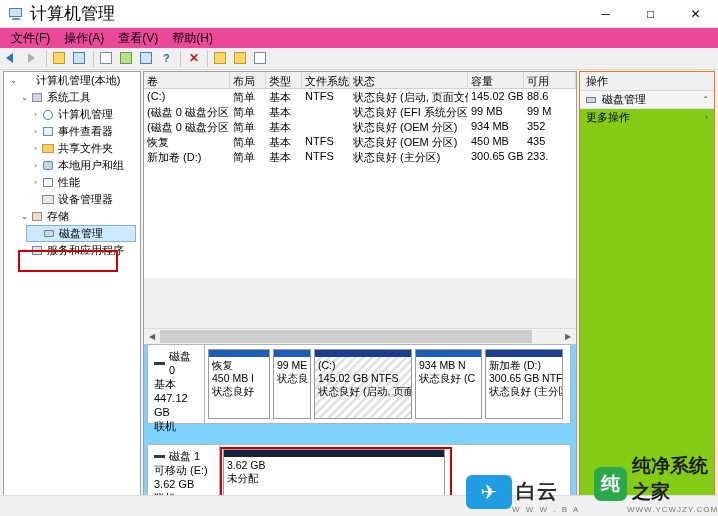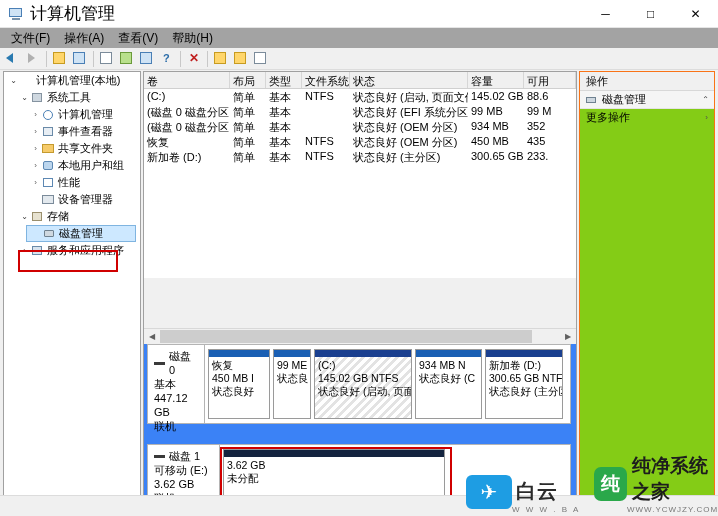--- a/index.html
+++ b/index.html
@@ -33,21 +33,21 @@
   .title-text { font-size:17px; color:#000; }
   .win-btns { margin-left:auto; display:flex; height:28px; }
   .win-btn {
     width:45px; height:28px; display:flex; align-items:center; justify-content:center;
     font-size:12px; color:#000;
   }
 
   
   .menubar {
     position:absolute; left:0; top:28px; width:718px; height:20px;
-    background:#a3a3a3; display:flex; align-items:center; padding-left:4px;
+    background:#ec4899; display:flex; align-items:center; padding-left:4px;
   }
   .menu-item { padding:2px 7px; font-size:12px; color:#000; }
 
   
   .toolbar {
     position:absolute; left:0; top:48px; width:718px; height:22px;
     background:#f0f0f0; display:flex; align-items:center; padding-left:3px;
     border-bottom:1px solid #dcdcdc;
   }
   .tb-btn { width:19px; height:19px; position:relative; margin-right:1px; }
@@ -144,21 +144,21 @@
     background:#f0f0f0; border-top:1px solid #d8d8d8; display:flex; align-items:center;
   }
   .hs-btn {
     width:16px; height:15px; display:flex; align-items:center; justify-content:center;
     color:#606060; font-size:8px;
   }
   .hs-track { flex:1; height:15px; background:#f0f0f0; position:relative; }
   .hs-thumb { position:absolute; left:0; top:1px; width:372px; height:13px; background:#cdcdcd; }
 
   
-  .disk-area { position:absolute; left:0; top:272px; width:432px; height:162px; background:#3b82f6; }
+  .disk-area { position:absolute; left:0; top:272px; width:432px; height:162px; background:#7dd3fc; }
   .disk-block {
     position:absolute; left:3px; width:424px; background:#fff; border:1px solid #b4b4b4;
     display:flex;
   }
   .disk-info {
     width:72px; border-right:1px solid #b4b4b4; padding:4px 4px 0 6px; font-size:11px; line-height:14px;
   }
   .disk-info .dline { display:flex; align-items:center; }
   .disk-bar { width:11px; height:3px; background:#3a3a3a; margin-right:4px; }
   .parts { flex:1; display:flex; padding:4px 4px 4px 3px; }

